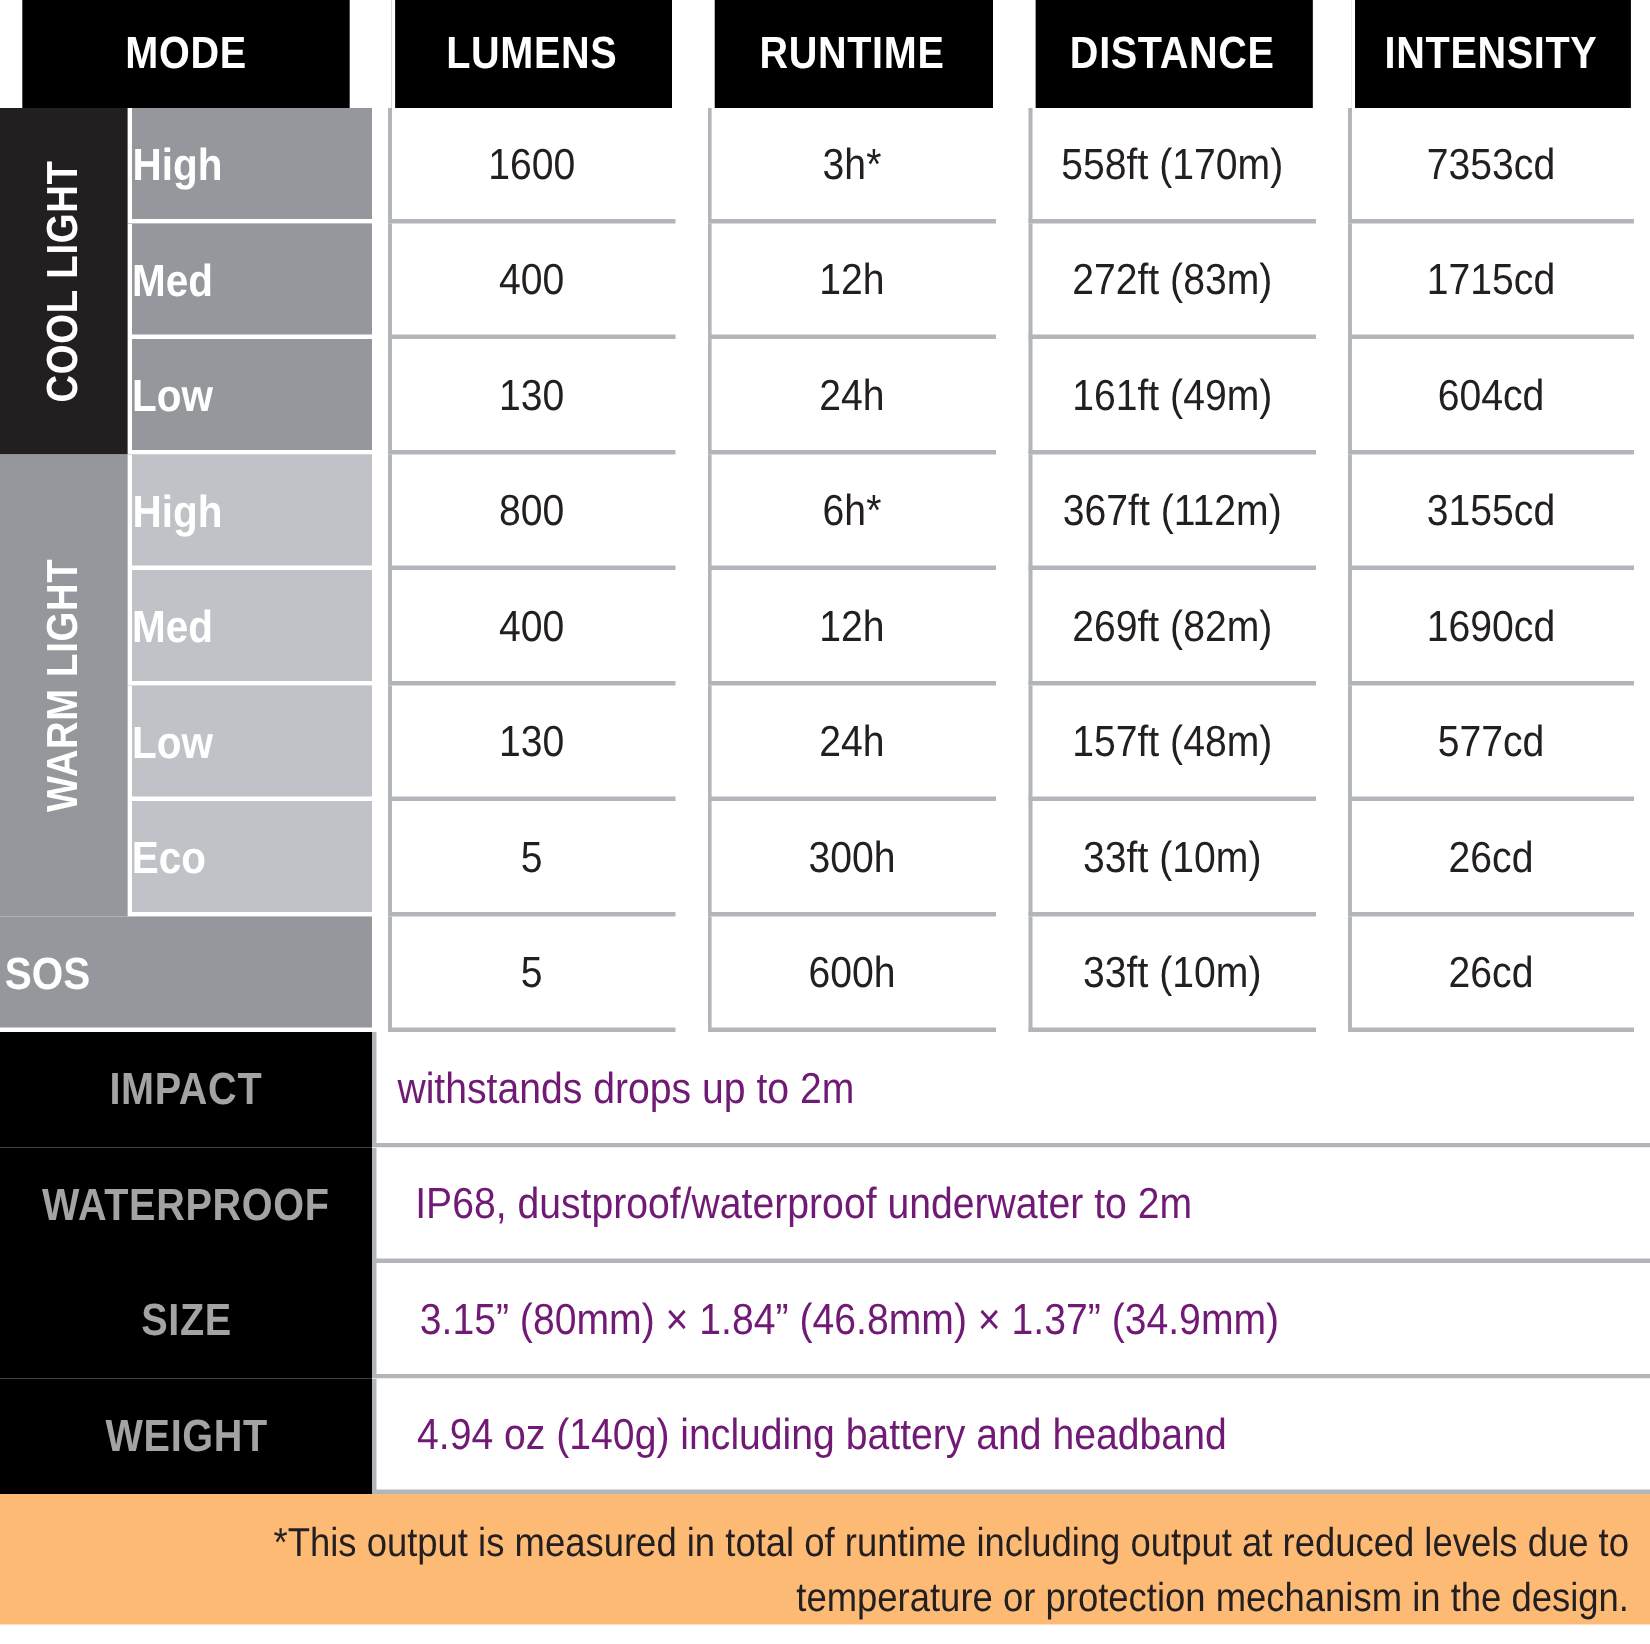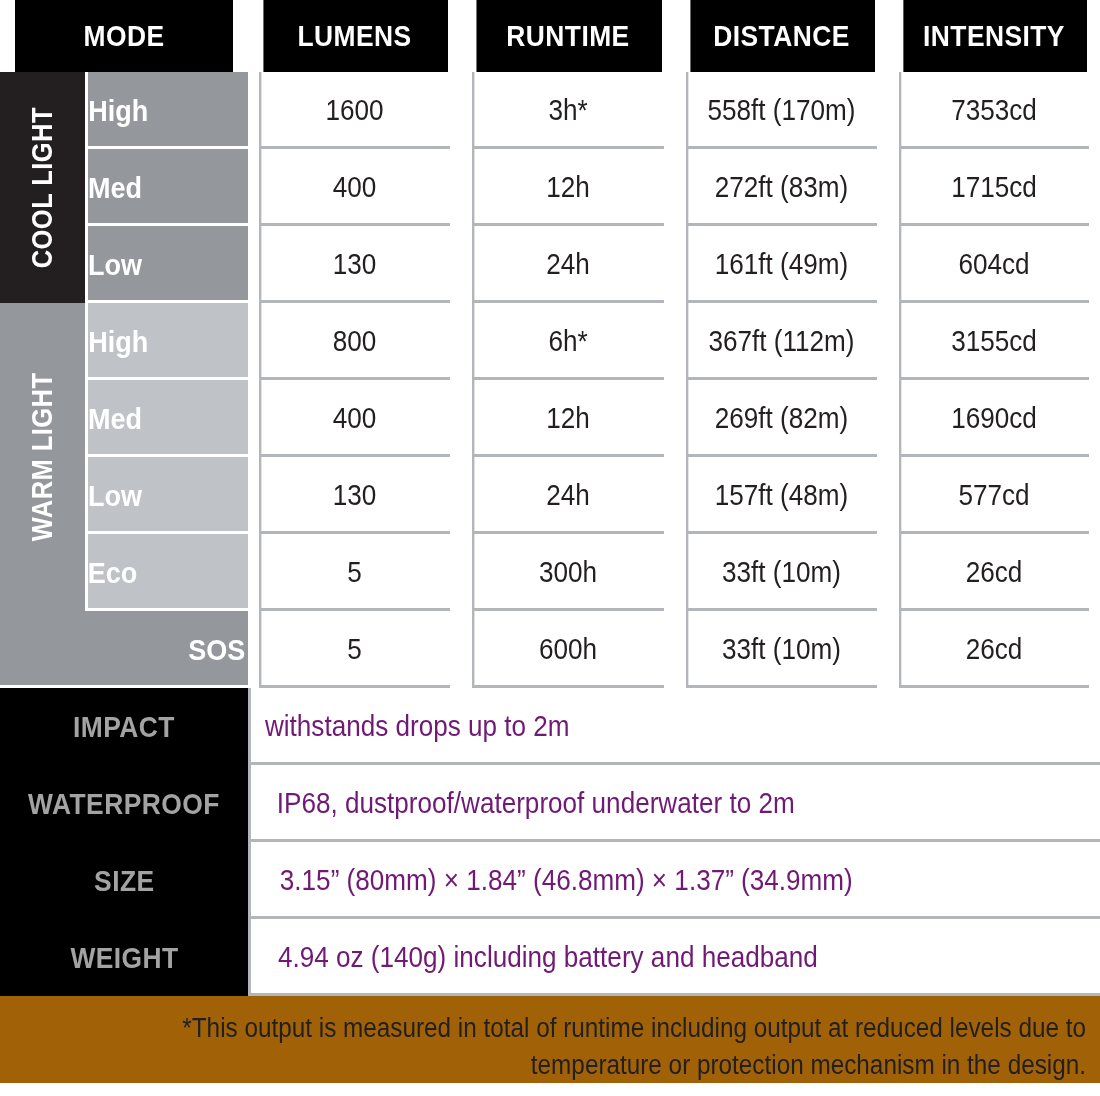--- a/index.html
+++ b/index.html
@@ -98,21 +98,21 @@
   .mode-cell.cool { background: #94979c; }
   .mode-cell.warm { background: #bfc2c6; }
   .mode-cell span { display: inline-block; transform: scaleX(0.9); }
 
   
   .sos-cell {
     background: #94979c;
     color: #ffffff;
     font-weight: bold;
     font-size: 30px;
-    text-align: right;
+    text-align: left;
     padding-right: 10px;
     vertical-align: middle;
     height: 77px;
     box-sizing: border-box;
     box-shadow: inset 0 -3px 0 0 #ffffff;
   }
   .sos-cell span { display: inline-block; transform: scaleX(0.9); }
 
   
   .spec-label {
@@ -133,21 +133,21 @@
     font-size: 29px;
     text-align: left;
     vertical-align: middle;
     height: 77px;
     box-shadow: inset 3px 0 0 0 #b2b5ba, inset 0 -3px 0 0 #b2b5ba;
   }
   .spec-value span { display: inline-block; transform: scaleX(0.9); }
 
   
   .footnote-row td {
-    background: #a16207;
+    background: #fdba74;
     padding: 14px 14px 0 12px;
   }
   .footnote {
     font-size: 27px;
     line-height: 1.36;
     color: #231f20;
     text-align: right;
     transform: scaleX(0.9);
     transform-origin: right center;
   }

